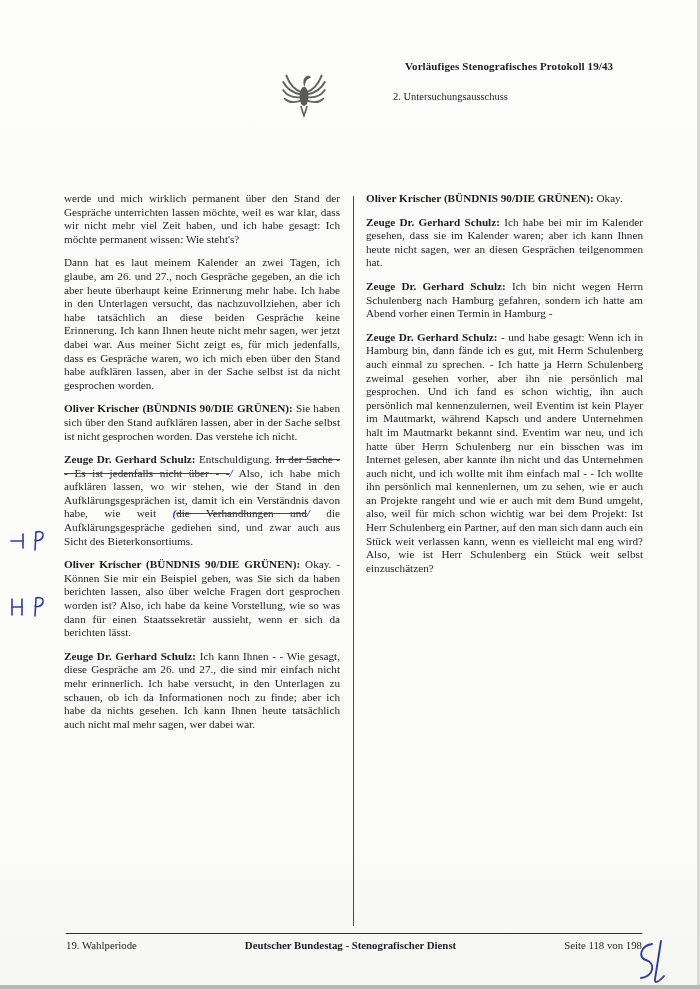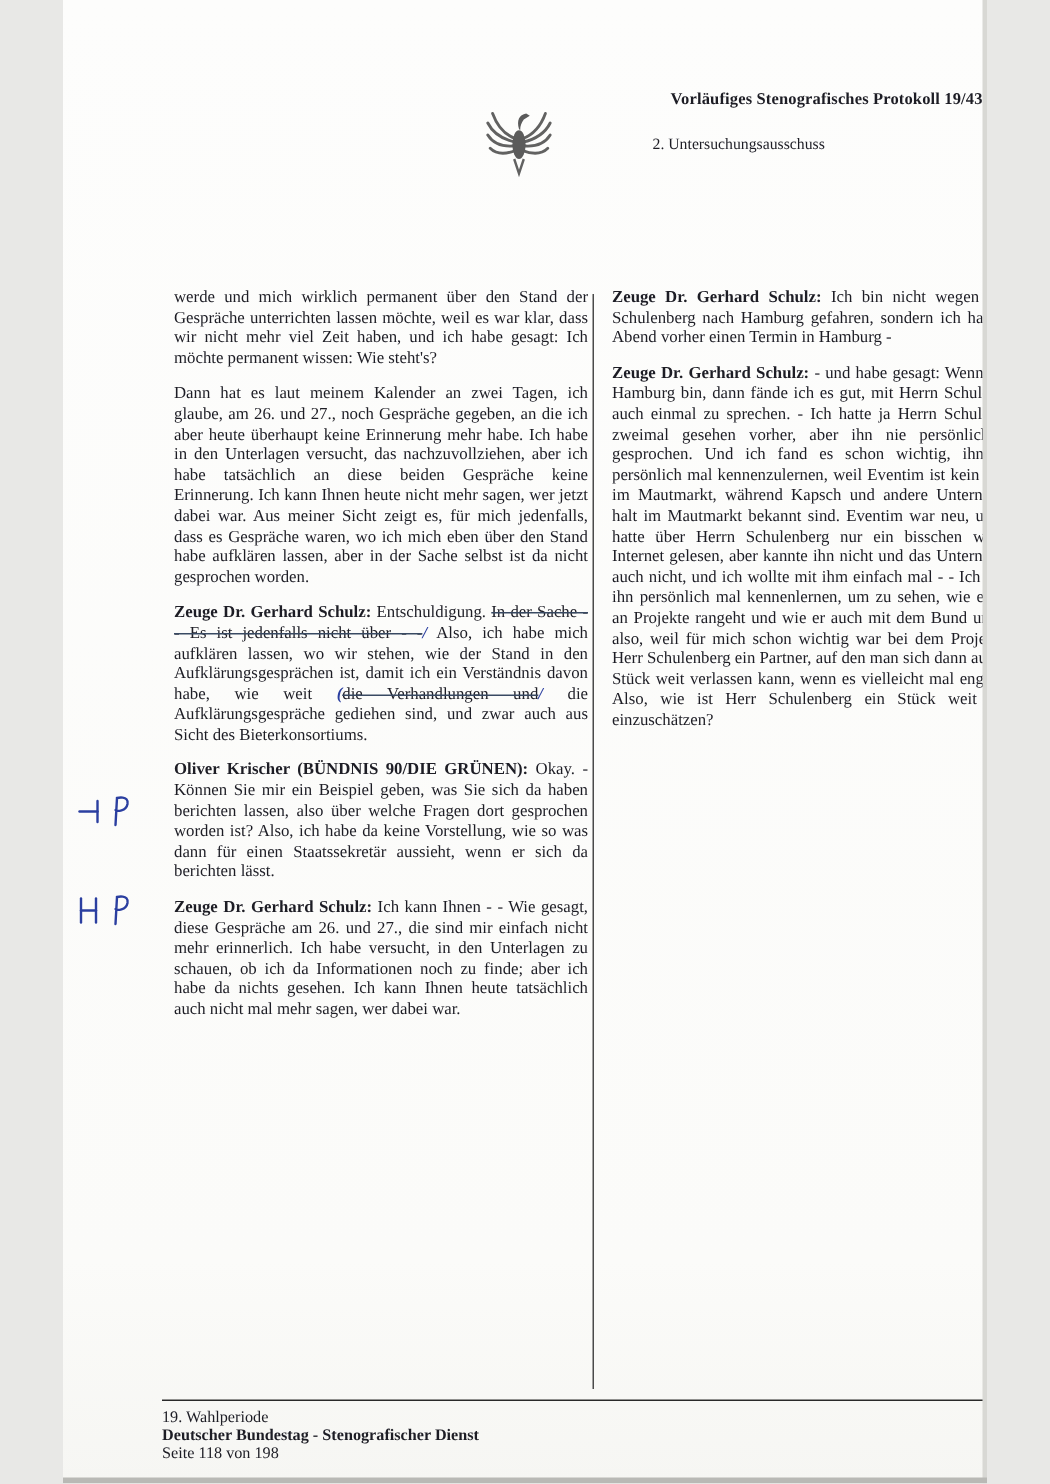--- a/index.html
+++ b/index.html
@@ -1,18 +1,18 @@
 <!DOCTYPE html>
 <html><head>
 <meta charset="utf-8">
 <style>
   html,body{margin:0;padding:0;background:#e8e8e6;}
   .page{
     position:relative;
-    width:616px;height:989px;
+    width:700px;height:989px;
     margin:0 auto;
     background:linear-gradient(180deg,#fdfdfc 0%, #fbfbf9 85%, #f6f6f3 100%);
     font-family:"Liberation Serif","DejaVu Serif",serif;
     color:#1d1d25;
     overflow:hidden;
   }
   .scan-edge-right{position:absolute;right:0;top:0;width:3px;height:100%;background:#d8d8d4;}
   .scan-edge-bottom{position:absolute;left:0;bottom:0;width:100%;height:4px;background:#b9b9b5;}
 
   .hdr-title{position:absolute;left:405px;top:60px;font-size:11px;font-weight:bold;letter-spacing:.1px;}
@@ -20,31 +20,31 @@
 
   .eagle{position:absolute;left:280px;top:66px;width:48px;height:56px;opacity:.85;}
 
   .watermark{
     position:absolute;left:0;top:148px;width:100%;
     text-align:center;font-size:19px;font-weight:bold;
     letter-spacing:2.6px;color:#a9aeb8;
   }
 
   .col{position:absolute;top:192px;font-size:11.2px;line-height:13.6px;text-align:justify;}
-  .col-left{left:74px;width:276px;}
+  .col-left{left:64px;width:276px;}
   .col-right{left:366px;width:277px;}
   .col p{margin:0 0 10px 0;}
   .b{font-weight:bold;}
   .strike{text-decoration:line-through;text-decoration-thickness:1.4px;text-decoration-color:#394a63;}
   .hand{color:#2b3fa0;font-style:italic;font-weight:bold;}
 
   .divider{position:absolute;left:353px;top:196px;width:1px;height:730px;background:#4a4a4a;}
 
   .footer-rule{position:absolute;left:66px;top:933px;width:576px;height:1px;background:#2a2a2a;}
-  .footer{position:absolute;left:66px;top:939px;width:576px;display:flex;justify-content:space-between;font-size:10.8px;flex-direction:column;}
+  .footer{position:absolute;left:66px;top:939px;width:576px;display:flex;justify-content:space-between;font-size:10.8px;}
   .footer .c{font-weight:bold;}
 
   .margin-mark{position:absolute;left:8px;width:42px;height:26px;}
   .margin-mark-1{top:528px;}
   .margin-mark-2{top:594px;}
   .signature{position:absolute;left:628px;top:934px;width:48px;height:52px;}
 </style>
 </head>
 <body>
 
@@ -66,26 +66,29 @@
     </g>
     <ellipse cx="30" cy="35" rx="5.5" ry="12" fill="#3f3f3f"></ellipse>
     <path d="M30 22 C28 15 30 10 36 9 L39 11 L34 14 C32 17 31 19 31 23 Z" fill="#3f3f3f"></path>
     <path d="M26 47 L30 59 L34 47" stroke="#474747" stroke-width="2" fill="none"></path>
   </svg>
 
 
   <div class="col col-left">
       <p><span>werde und mich wirklich permanent über den Stand der Gespräche unterrichten lassen möchte, weil es war klar, dass wir nicht mehr viel Zeit haben, und ich habe gesagt: Ich möchte permanent wissen: Wie steht's?</span></p>
       <p><span>Dann hat es laut meinem Kalender an zwei Tagen, ich glaube, am 26. und 27., noch Gespräche gegeben, an die ich aber heute überhaupt keine Erinnerung mehr habe. Ich habe in den Unterlagen versucht, das nachzuvollziehen, aber ich habe tatsächlich an diese beiden Gespräche keine Erinnerung. Ich kann Ihnen heute nicht mehr sagen, wer jetzt dabei war. Aus meiner Sicht zeigt es, für mich jedenfalls, dass es Gespräche waren, wo ich mich eben über den Stand habe aufklären lassen, aber in der Sache selbst ist da nicht gesprochen worden.</span></p>
+      <p><span class="b">Oliver Krischer (BÜNDNIS 90/DIE GRÜNEN):</span><span> Sie haben sich über den Stand aufklären lassen, aber in der Sache selbst ist nicht gesprochen worden. Das verstehe ich nicht.</span></p>
       <p><span class="b">Zeuge Dr. Gerhard Schulz:</span><span> Entschuldigung. </span><span class="strike">In der Sache - - Es ist jedenfalls nicht über - -</span><span class="hand">/</span><span> Also, ich habe mich aufklären lassen, wo wir stehen, wie der Stand in den Aufklärungsgesprächen ist, damit ich ein Verständnis davon habe, wie weit </span><span class="hand">(</span><span class="strike">die Verhandlungen und</span><span class="hand">/</span><span> die Aufklärungsgespräche gediehen sind, und zwar auch aus Sicht des Bieterkonsortiums.</span></p>
       <p><span class="b">Oliver Krischer (BÜNDNIS 90/DIE GRÜNEN):</span><span> Okay. - Können Sie mir ein Beispiel geben, was Sie sich da haben berichten lassen, also über welche Fragen dort gesprochen worden ist? Also, ich habe da keine Vorstellung, wie so was dann für einen Staatssekretär aussieht, wenn er sich da berichten lässt.</span></p>
       <p><span class="b">Zeuge Dr. Gerhard Schulz:</span><span> Ich kann Ihnen - - Wie gesagt, diese Gespräche am 26. und 27., die sind mir einfach nicht mehr erinnerlich. Ich habe versucht, in den Unterlagen zu schauen, ob ich da Informationen noch zu finde; aber ich habe da nichts gesehen. Ich kann Ihnen heute tatsächlich auch nicht mal mehr sagen, wer dabei war.</span></p>
     </div>
   <div class="divider"></div>
   <div class="col col-right">
+      <p><span class="b">Oliver Krischer (BÜNDNIS 90/DIE GRÜNEN):</span><span> Okay.</span></p>
+      <p><span class="b">Zeuge Dr. Gerhard Schulz:</span><span> Ich habe bei mir im Kalender gesehen, dass sie im Kalender waren; aber ich kann Ihnen heute nicht sagen, wer an diesen Gesprächen teilgenommen hat.</span></p>
       <p><span class="b">Zeuge Dr. Gerhard Schulz:</span><span> Ich bin nicht wegen Herrn Schulenberg nach Hamburg gefahren, sondern ich hatte am Abend vorher einen Termin in Hamburg -</span></p>
       <p><span class="b">Zeuge Dr. Gerhard Schulz:</span><span> - und habe gesagt: Wenn ich in Hamburg bin, dann fände ich es gut, mit Herrn Schulenberg auch einmal zu sprechen. - Ich hatte ja Herrn Schulenberg zweimal gesehen vorher, aber ihn nie persönlich mal gesprochen. Und ich fand es schon wichtig, ihn auch persönlich mal kennenzulernen, weil Eventim ist kein Player im Mautmarkt, während Kapsch und andere Unternehmen halt im Mautmarkt bekannt sind. Eventim war neu, und ich hatte über Herrn Schulenberg nur ein bisschen was im Internet gelesen, aber kannte ihn nicht und das Unternehmen auch nicht, und ich wollte mit ihm einfach mal - - Ich wollte ihn persönlich mal kennenlernen, um zu sehen, wie er auch an Projekte rangeht und wie er auch mit dem Bund umgeht, also, weil für mich schon wichtig war bei dem Projekt: Ist Herr Schulenberg ein Partner, auf den man sich dann auch ein Stück weit verlassen kann, wenn es vielleicht mal eng wird? Also, wie ist Herr Schulenberg ein Stück weit selbst einzuschätzen?</span></p>
     </div>
 
   <svg class="margin-mark margin-mark-1" viewBox="0 0 42 26">
     <g fill="none" stroke="#2b3fa0" stroke-width="1.6" stroke-linecap="round">
       <path d="M3 13 H15"></path>
       <path d="M15 6 V20"></path>
       <path d="M27 22 L28 4 C28 4 36 2 35 8 C34 13 28 13 27 12"></path>
     </g>

